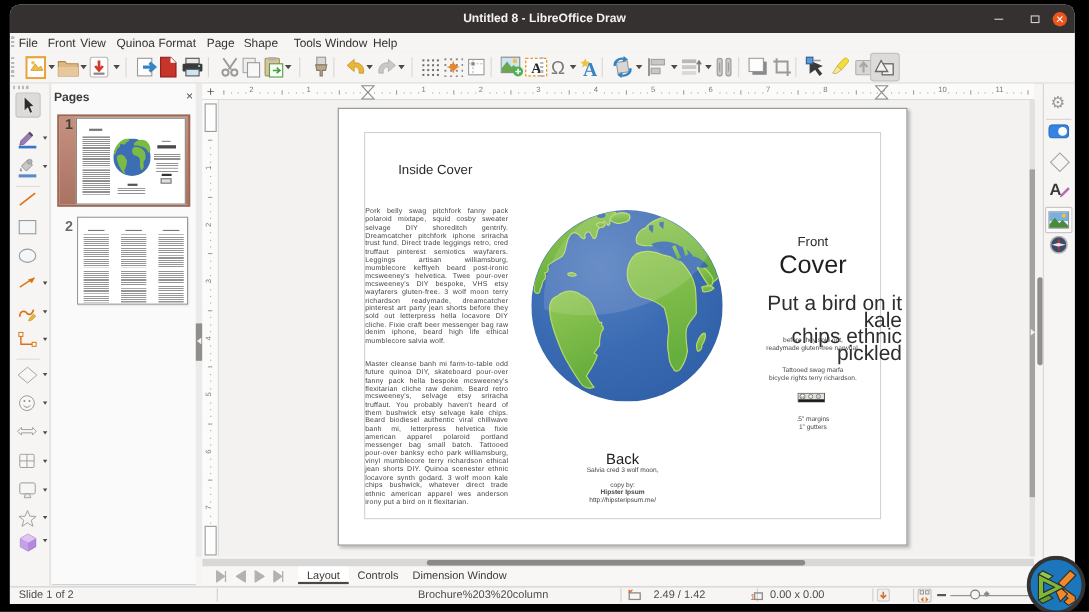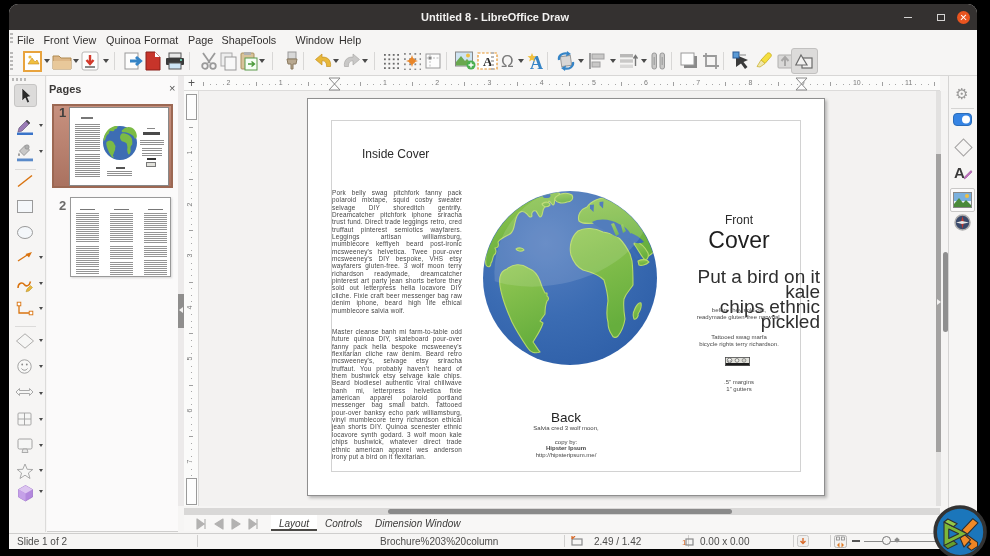--- a/index.html
+++ b/index.html
@@ -41,21 +41,21 @@
 
 #grip-r { left:936px; top:91px; width:5px; height:415px; background:#e2e1e0; }
 #vscroll { left:941px; top:91px; width:7px; height:415px; background:#f5f4f3; }
 #vthumb { left:942.5px; top:252px; width:5px; height:80px; background:#8f8f8f; border-radius:3px; }
 #sidebar { left:948px; top:76px; width:29px; height:456px; background:#f6f5f4; border-left:1px solid #d5d4d3; }
 
 #hscrolltrack { left:184px; top:507.5px; width:756px; height:7.5px; background:#d9d8d7; }
 #hthumb { left:388px; top:508.5px; width:344px; height:5.5px; background:#8a8a8a; border-radius:3px; }
 #tabrow { left:184px; top:515px; width:756px; height:16px; background:#f8f7f6; }
 #tab-layout { left:271px; top:515px; width:46px; height:16px; background:#fff; border-bottom:2.5px solid #4a4845; }
-.tabtxt { position:absolute; top:517.5px; font-size:10px; color:#3b3a39;font-style:italic; }
+.tabtxt { position:absolute; top:517.5px; font-size:10px; color:#3b3a39; }
 #statusbar { left:9px; top:533px; width:968px; height:16px; background:#f6f5f4; border-top:1px solid #cfcecd; }
 .st { position:absolute; top:536px; font-size:10px; color:#4e4d4c; }
 .ssep { position:absolute; top:535px; width:1px; height:12px; background:#d0cfce; }
 
 .mt { position:absolute; background:repeating-linear-gradient(to bottom,#909090 0px,#909090 1px,transparent 1px,transparent 2px); }
 .mt2 { position:absolute; background:repeating-linear-gradient(to bottom,#959595 0px,#959595 1px,transparent 1px,transparent 2px); }
 </style>
 </head>
 <body>
 <div class="abs" style="left:9px;top:4px;width:968px;height:545px;background:#f6f5f4;border-radius:9px 9px 0 0"></div>
@@ -66,21 +66,21 @@
 <div class="abs" id="btn-close"></div>
 <div class="abs" id="menubar"></div>
 <div class="abs" style="left:9px;top:46.5px;width:968px;height:1px;background:#e8e7e6"></div>
 <span class="mi" style="left:17px">File</span>
 <span class="mi" style="left:43.5px">Front</span>
 <span class="mi" style="left:73px">View</span>
 <span class="mi" style="left:106px">Quinoa</span>
 <span class="mi" style="left:144px">Format</span>
 <span class="mi" style="left:188px">Page</span>
 <span class="mi" style="left:221.5px">Shape</span>
-<span class="mi" style="left:251px">Tools</span>
+<span class="mi" style="left:267px">Tools</span>
 <span class="mi" style="left:295.5px">Window</span>
 <span class="mi" style="left:339px">Help</span>
 <div class="abs" id="toolbar"></div>
 <div class="abs" id="drawbar"></div>
 <div class="abs" id="pagespanel"></div>
 <div class="abs" id="pageshdr">Pages</div>
 <div class="abs" id="pagesx">×</div>
 <div class="abs" id="thumb1frame"></div>
 <div class="abs" id="thumb1page"></div>
 <div class="abs" id="num1">1</div>

